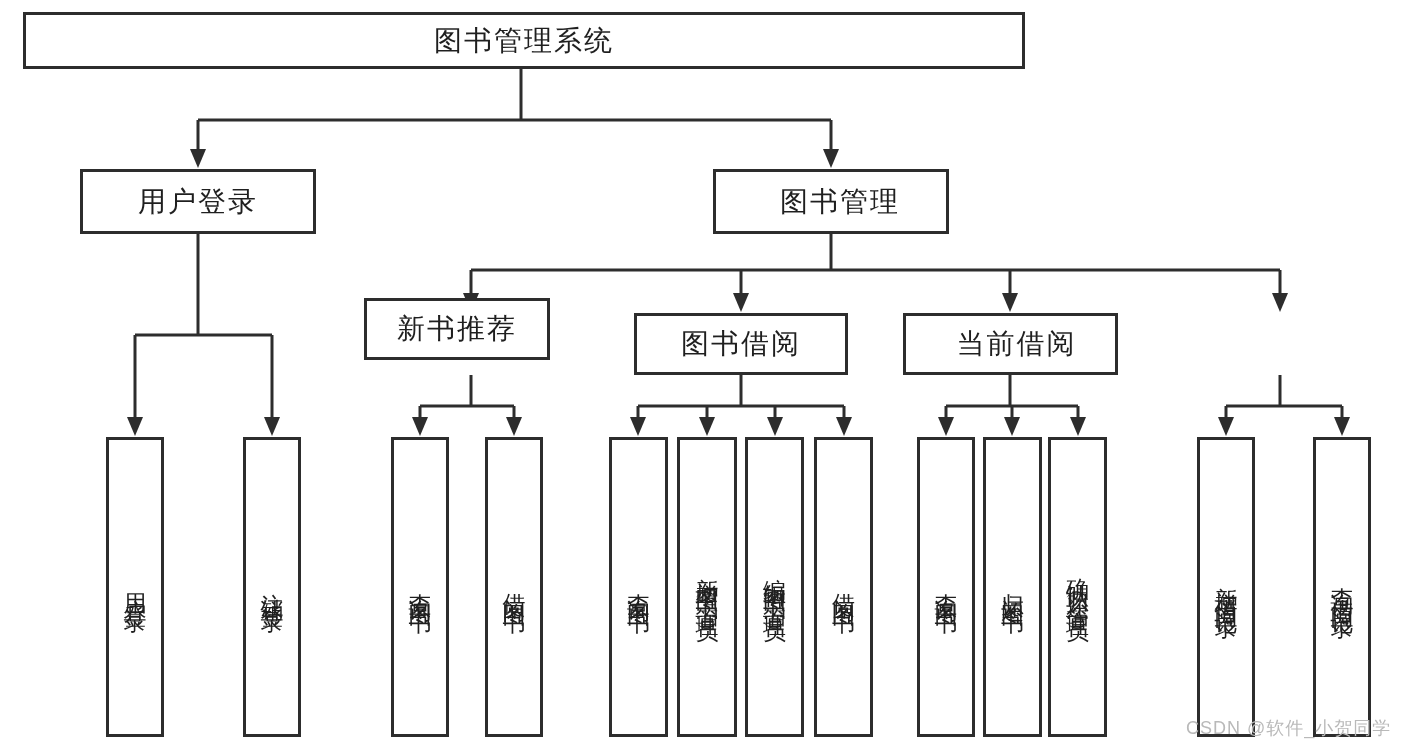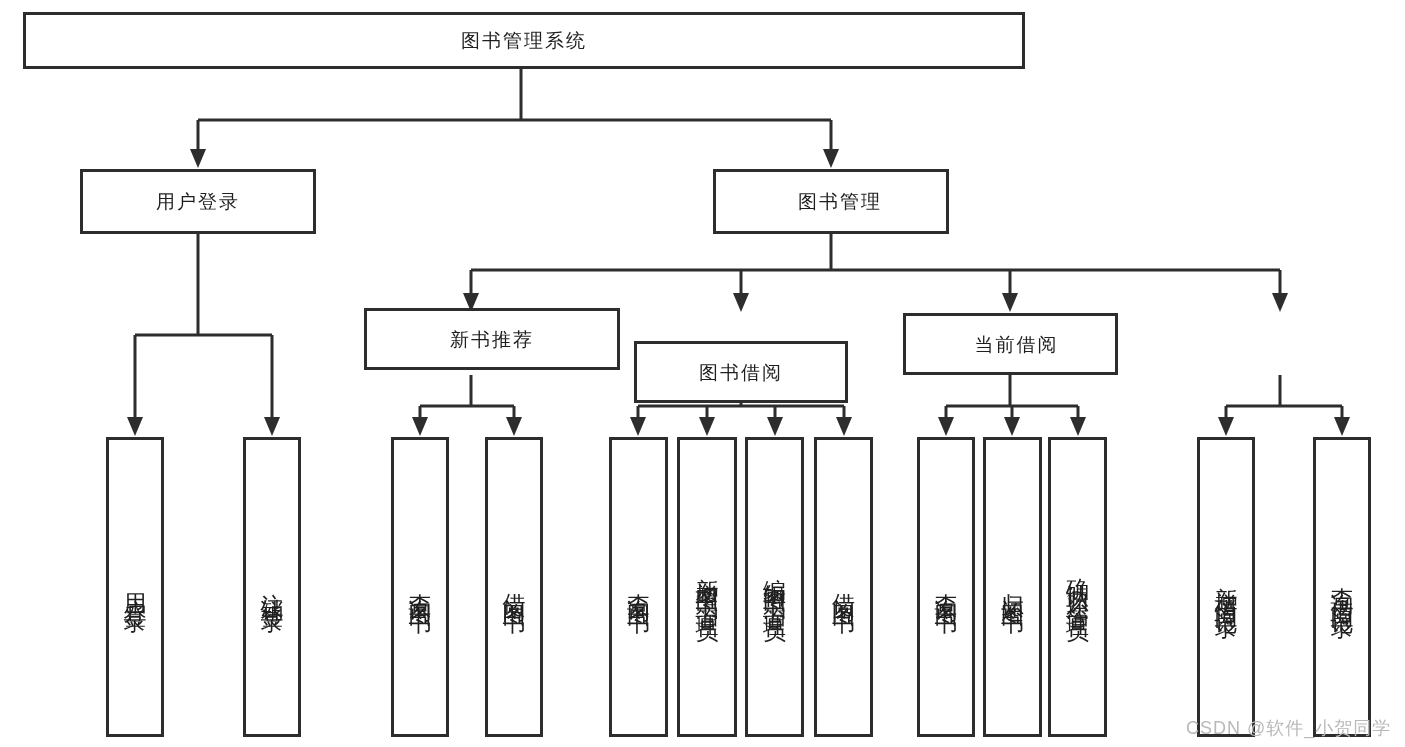--- a/index.html
+++ b/index.html
@@ -22,21 +22,21 @@
   }
   .node {
     position: absolute;
     box-sizing: border-box;
     background: #ffffff;
     border: 3px solid #2d2d2d;
     color: #1f1f1f;
     display: flex;
     align-items: center;
     justify-content: center;
-    font-size: 19px;
+    font-size: 28px;
     letter-spacing: 2px;
     line-height: 1;
     z-index: 2;
     white-space: nowrap;
   }
   .node.v {
     writing-mode: vertical-rl;
     text-orientation: mixed;
     font-size: 23px;
     letter-spacing: 6px;
@@ -109,22 +109,22 @@
       <polyline points="1226,406 1226,422" fill="none" stroke="#2d2d2d" stroke-width="3"></polyline>
       <polygon points="1218,417 1234,417 1226,436" fill="#2d2d2d"></polygon>
       <polyline points="1342,406 1342,422" fill="none" stroke="#2d2d2d" stroke-width="3"></polyline>
       <polygon points="1334,417 1350,417 1342,436" fill="#2d2d2d"></polygon>
     </svg>
 
   <div class="watermark">CSDN @软件_小贺同学</div>
 <div class="node" style="left: 23px; top: 12px; width: 1002px; height: 57px;">图书管理系统</div>
     <div class="node" style="left: 80px; top: 169px; width: 236px; height: 65px;">用户登录</div>
     <div class="node" style="left: 713px; top: 169px; width: 236px; height: 65px; padding-left: 18px;">图书管理</div>
-    <div class="node" style="left: 364px; top: 308px; width: 256px; height: 62px;">新书推荐</div>
-    <div class="node" style="left: 634px; top: 313px; width: 214px; height: 62px; margin-top: 28px;">图书借阅</div>
+    <div class="node" style="left: 364px; top: 298px; width: 186px; height: 62px;">新书推荐</div>
+    <div class="node" style="left: 634px; top: 313px; width: 214px; height: 62px;">图书借阅</div>
     <div class="node" style="left: 903px; top: 313px; width: 215px; height: 62px; padding-left: 12px;">当前借阅</div>
     <div class="node v" style="left: 106px; top: 437px; width: 58px; height: 300px;">用户登录</div>
     <div class="node v" style="left: 243px; top: 437px; width: 58px; height: 300px;">注销登录</div>
     <div class="node v" style="left: 391px; top: 437px; width: 58px; height: 300px;">查询图书</div>
     <div class="node v" style="left: 485px; top: 437px; width: 58px; height: 300px;">借阅图书</div>
     <div class="node v" style="left: 609px; top: 437px; width: 59px; height: 300px;">查询图书</div>
     <div class="node v" style="left: 677px; top: 437px; width: 60px; height: 300px;">新增图书（管理员）</div>
     <div class="node v" style="left: 745px; top: 437px; width: 59px; height: 300px;">编辑图书（管理员）</div>
     <div class="node v" style="left: 814px; top: 437px; width: 59px; height: 300px;">借阅图书</div>
     <div class="node v" style="left: 917px; top: 437px; width: 58px; height: 300px;">查询图书</div>

